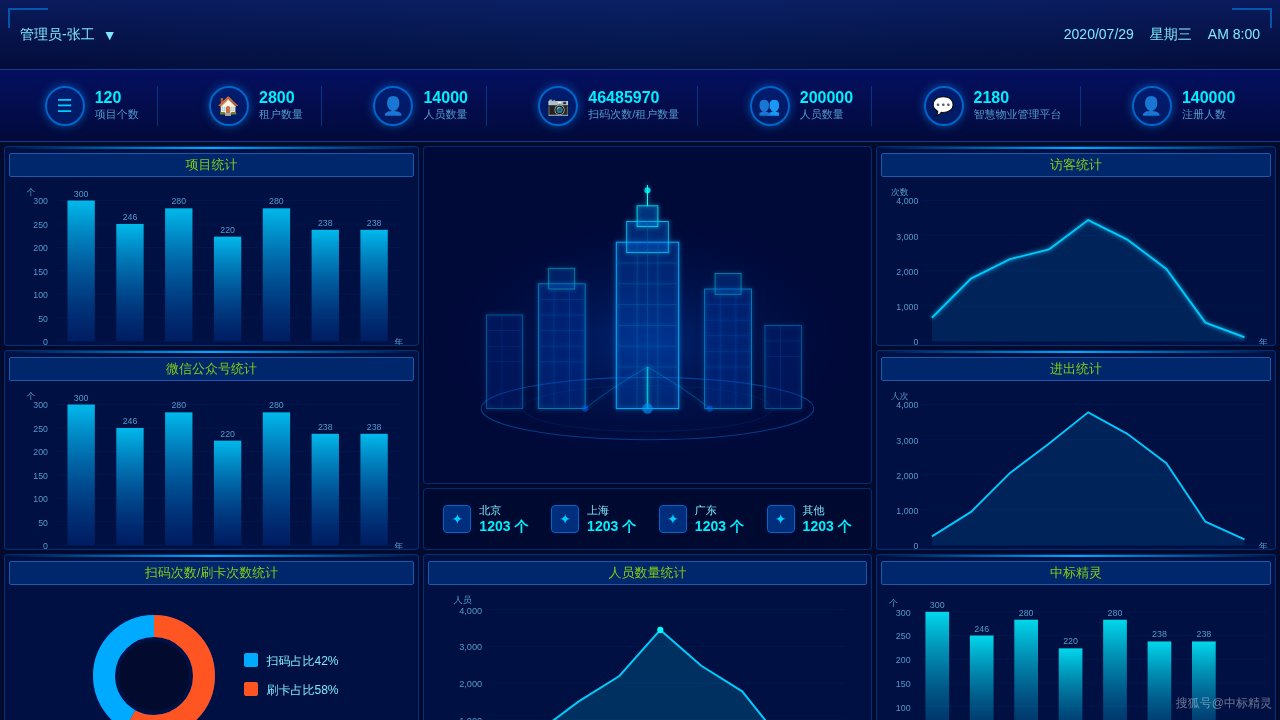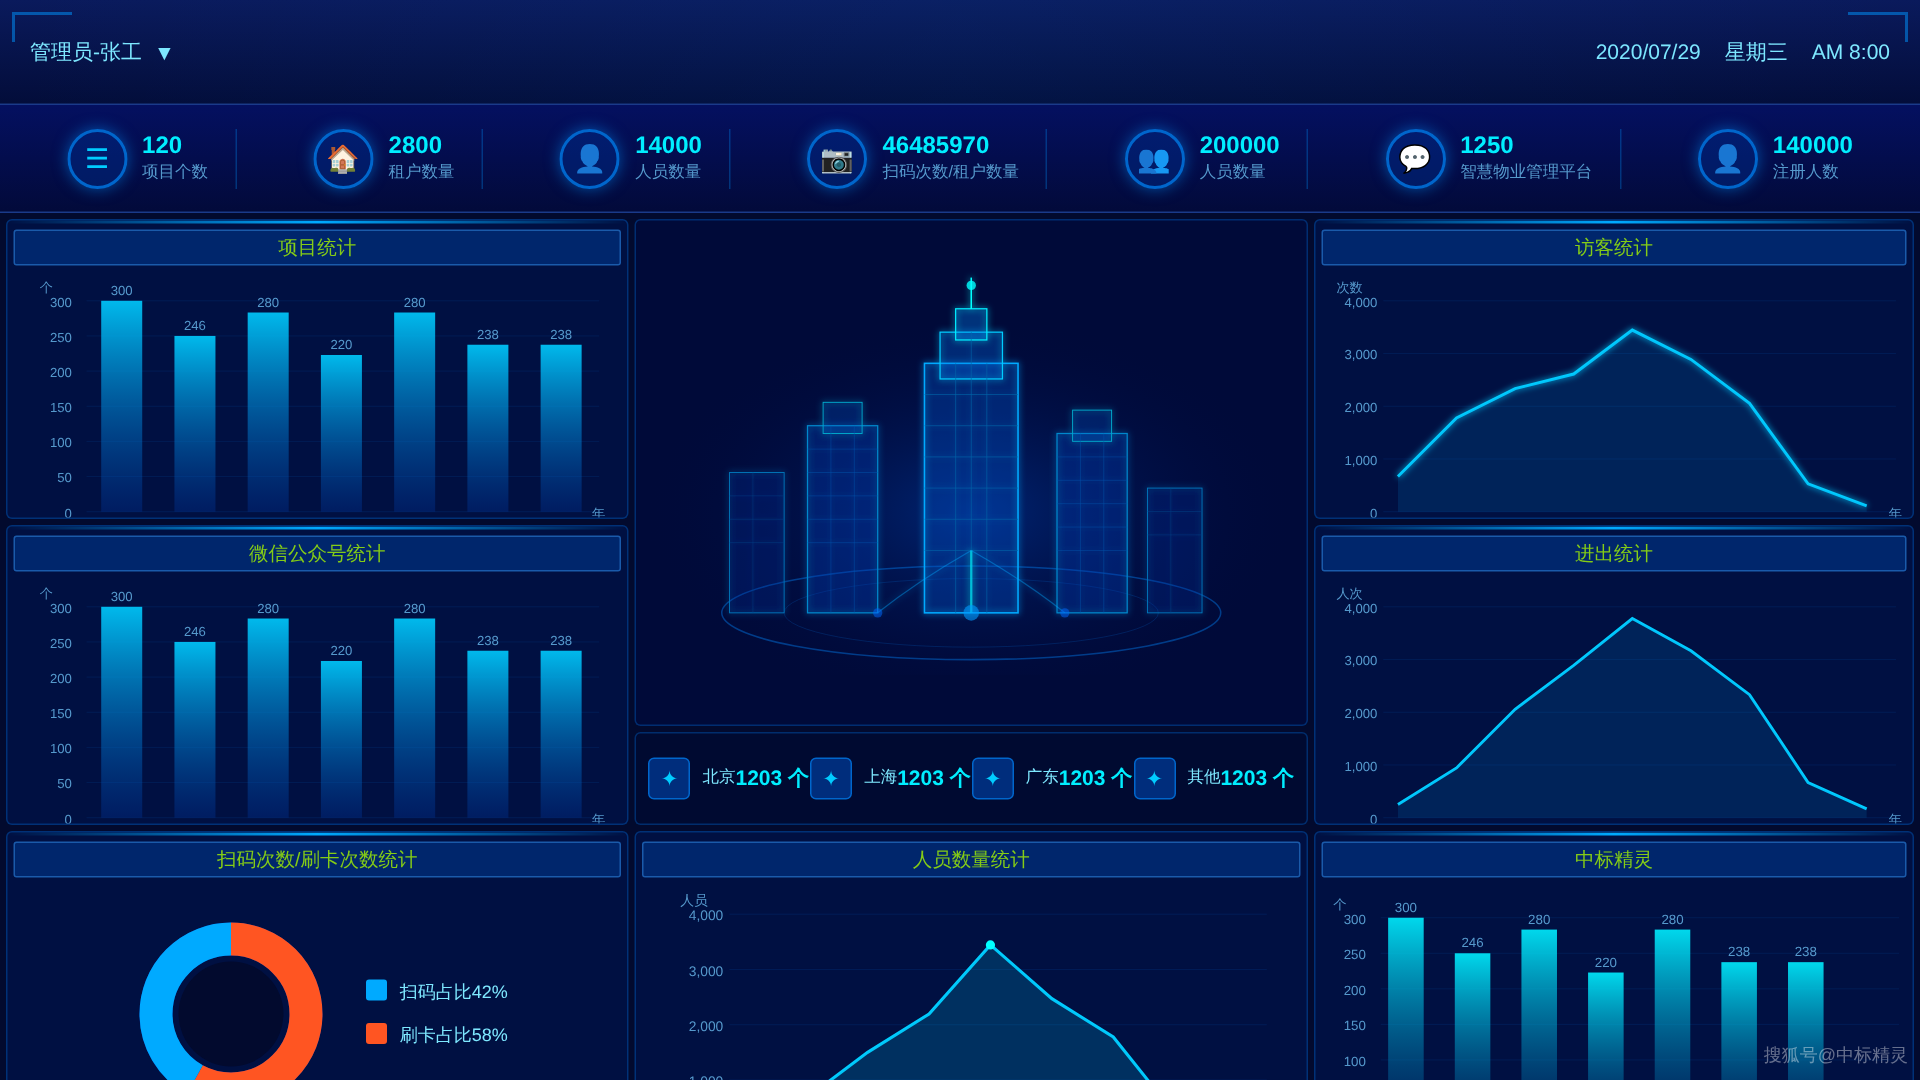--- a/index.html
+++ b/index.html
@@ -175,21 +175,21 @@
       height: 28px;
       background: rgba(0,80,200,0.5);
       border: 1px solid #0066cc;
       border-radius: 4px;
       display: flex;
       align-items: center;
       justify-content: center;
       color: #00ccff;
       font-size: 14px;
     }
-    .badge-info { display: flex; flex-direction: row; justify-content: flex-end; }
+    .badge-info { display: flex; flex-direction: column; justify-content: flex-end; }
     .badge-city { font-size: 11px; color: #7ee8ff; }
     .badge-count { font-size: 14px; font-weight: bold; color: #00eeff; }
 
     
     .personnel-panel {
       grid-column: 2;
       grid-row: 3;
       background: rgba(0,20,80,0.6);
       border: 1px solid rgba(0,100,200,0.4);
       border-radius: 4px;
@@ -302,21 +302,21 @@
   <div class="stat-item">
     <div class="stat-icon">👥</div>
     <div class="stat-text">
       <span class="stat-value">200000</span>
       <span class="stat-label">人员数量</span>
     </div>
   </div>
   <div class="stat-item">
     <div class="stat-icon">💬</div>
     <div class="stat-text">
-      <span class="stat-value">1250</span>
+      <span class="stat-value">2180</span>
       <span class="stat-label">智慧物业管理平台</span>
     </div>
   </div>
   <div class="stat-item">
     <div class="stat-icon">👤</div>
     <div class="stat-text">
       <span class="stat-value">140000</span>
       <span class="stat-label">注册人数</span>
     </div>
   </div>

